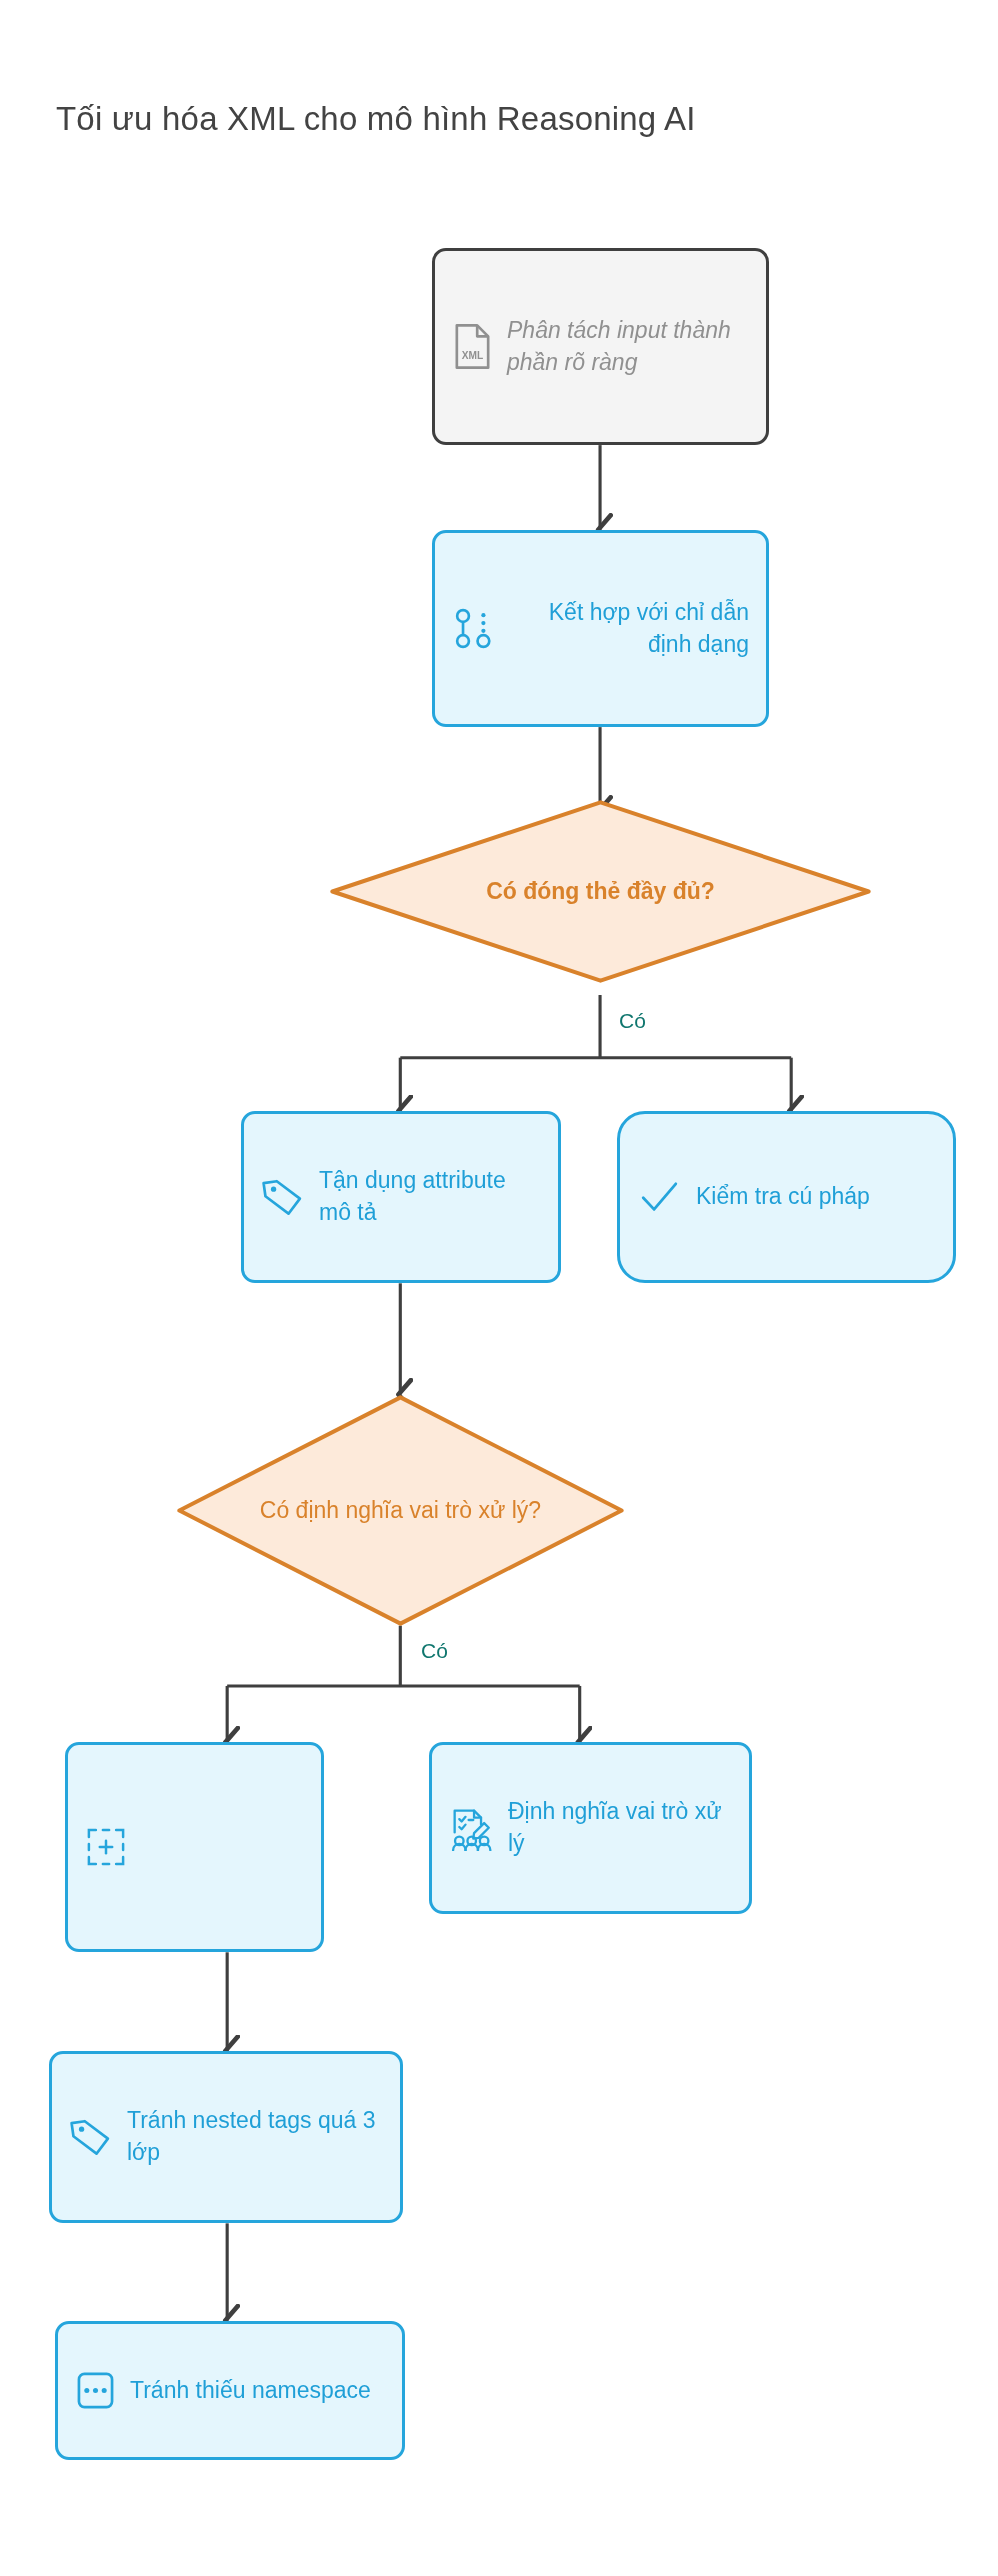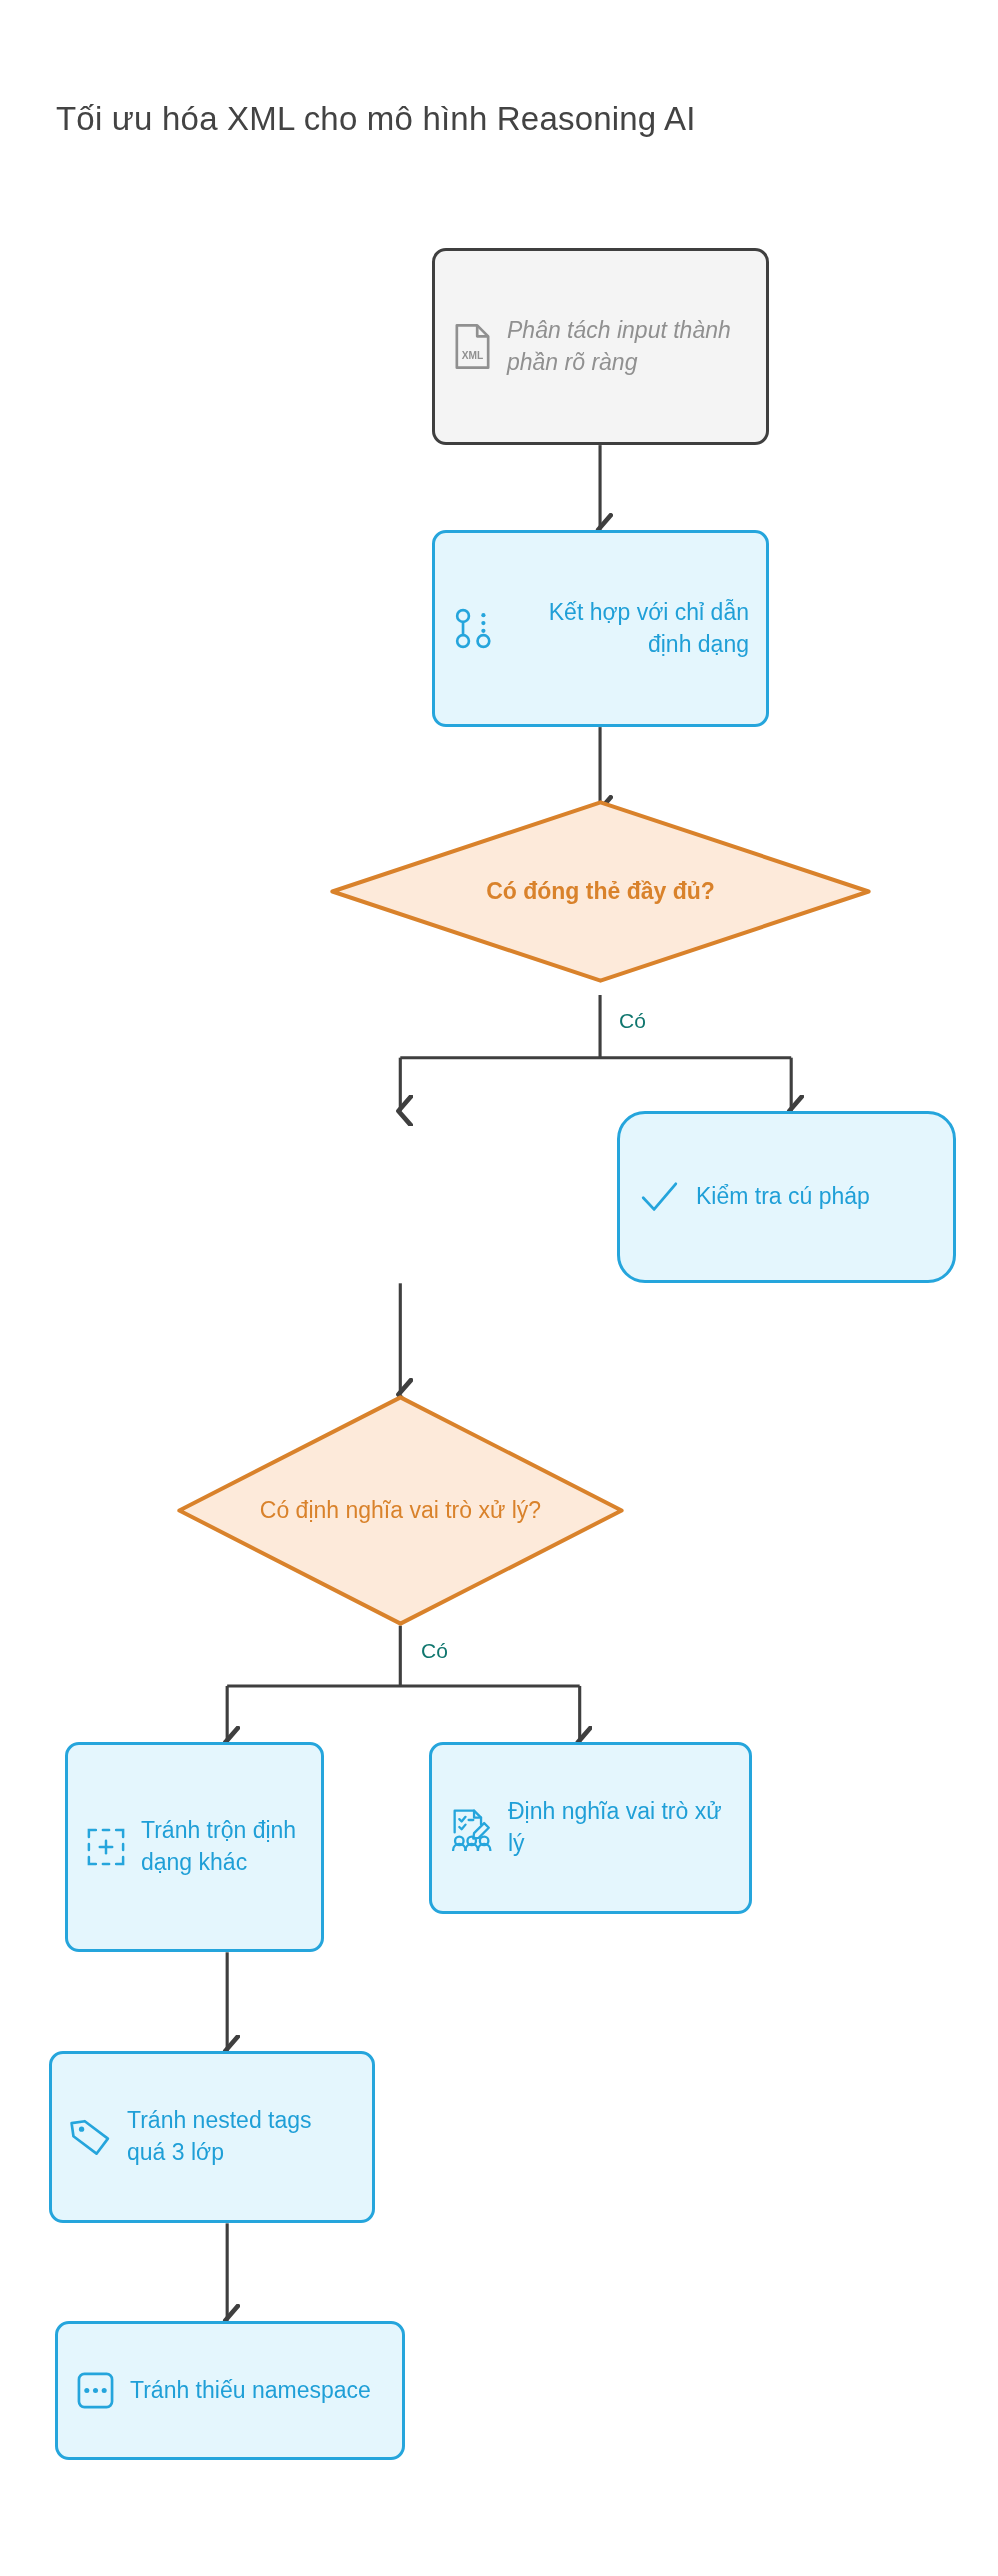--- a/index.html
+++ b/index.html
@@ -174,20 +174,29 @@
 
   <div class="decision" style="left:330px; top:800px; width:541px; height:183px;font-weight:bold;">
     <svg class="diamond-shape" viewBox="0 0 690 234" preserveAspectRatio="none">
       <polygon points="345,3 687,117 345,231 3,117" fill="#fdeada" stroke="#d9822b" stroke-width="4" stroke-linejoin="round" vector-effect="non-scaling-stroke"></polygon>
     </svg>
     <span class="decision-label">Có đóng thẻ đầy đủ?</span>
   </div>
 
   <div class="edge-label" style="left:619px; top:1009px;">Có</div>
 
+  <div class="node process" style="left:241px; top:1111px; width:320px; height:172px;">
+    <span class="node-icon">
+      <svg width="44" height="44" viewBox="0 0 56 56">
+        <path d="M6,24 L6,7 L23,7 L49,33 L32,50 Z" fill="none" stroke="#25a5dc" stroke-width="3.4" stroke-linejoin="round" transform="rotate(-8 28 28)"></path>
+        <circle cx="16" cy="18" r="3.4" fill="#25a5dc"></circle>
+      </svg>
+    </span>
+    <span class="node-label">Tận dụng attribute mô tả</span>
+  </div>
 
   <div class="node process" style="left:617px; top:1111px; width:339px; height:172px;border-radius:28px;">
     <span class="node-icon">
       <svg width="45" height="44" viewBox="0 0 58 56">
         <path d="M8,29 L22,44 L50,11" fill="none" stroke="#25a5dc" stroke-width="3.6" stroke-linecap="round" stroke-linejoin="round"></path>
       </svg>
     </span>
     <span class="node-label">Kiểm tra cú pháp</span>
   </div>
 
@@ -210,21 +219,20 @@
           <path d="M14,49 L5,49 L5,40"></path>
           <path d="M23,5 L31,5"></path>
           <path d="M23,49 L31,49"></path>
           <path d="M5,23 L5,31"></path>
           <path d="M49,23 L49,31"></path>
           <path d="M27,19 L27,35"></path>
           <path d="M19,27 L35,27"></path>
         </g>
       </svg>
     </span>
-    <span class="node-label">Tránh trộn định dạng khác</span>
   </div>
 
   <div class="node process" style="left:429px; top:1742px; width:323px; height:172px;gap:12px;">
     <span class="node-icon">
       <svg width="47" height="45" viewBox="0 0 60 58">
         <g fill="none" stroke="#25a5dc" stroke-width="3" stroke-linejoin="round" stroke-linecap="round">
           <path d="M7,34 V6 H32 L41,15 V24"></path>
           <path d="M32,6 V15 H41"></path>
           <path d="M13,17 L16,20 L21,14"></path>
           <path d="M13,27 L16,30 L21,24"></path>
@@ -235,21 +243,21 @@
           <circle cx="29" cy="45" r="5.5"></circle>
           <path d="M21,57 C21,51.5 25,49 29,49 C33,49 37,51.5 37,57"></path>
           <circle cx="45" cy="45" r="5.5"></circle>
           <path d="M37,57 C37,51.5 41,49 45,49 C49,49 53,51.5 53,57"></path>
         </g>
       </svg>
     </span>
     <span class="node-label">Định nghĩa vai trò xử lý</span>
   </div>
 
-  <div class="node process" style="left:49px; top:2051px; width:326px; height:172px;">
+  <div class="node process" style="left:49px; top:2051px; width:354px; height:172px;">
     <span class="node-icon">
       <svg width="44" height="44" viewBox="0 0 56 56">
         <path d="M6,24 L6,7 L23,7 L49,33 L32,50 Z" fill="none" stroke="#25a5dc" stroke-width="3.4" stroke-linejoin="round" transform="rotate(-8 28 28)"></path>
         <circle cx="16" cy="18" r="3.4" fill="#25a5dc"></circle>
       </svg>
     </span>
     <span class="node-label">Tránh nested tags quá 3 lớp</span>
   </div>
 
   <div class="node process" style="left:55px; top:2321px; width:350px; height:139px;">

